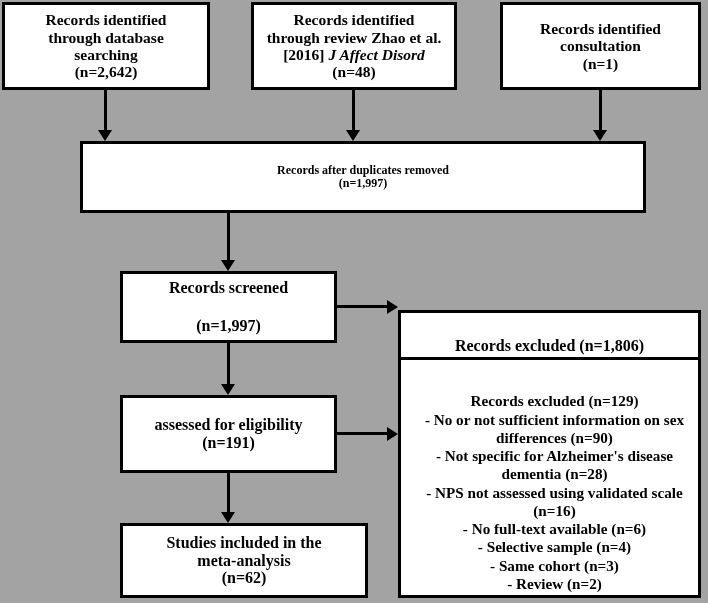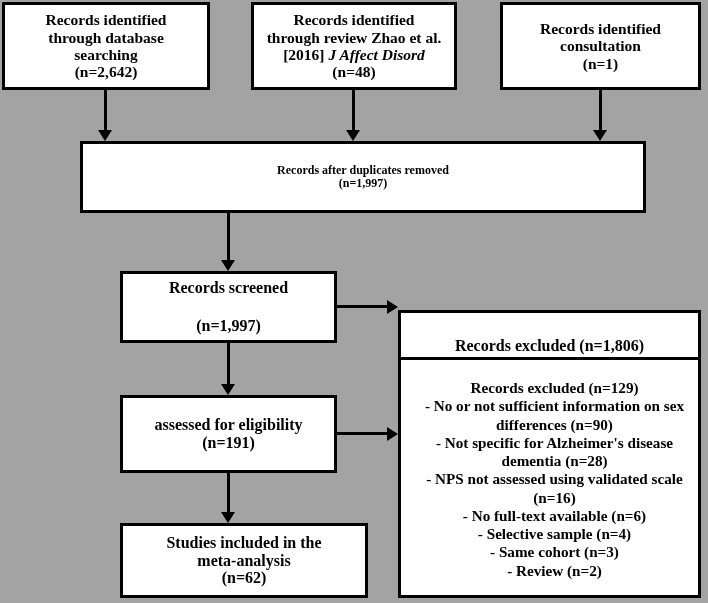--- a/index.html
+++ b/index.html
@@ -44,21 +44,21 @@
   
   #box-dup     { left: 80px;  top: 141px; width: 566px; height: 72px; font-size: 12px; }
 
   
   #box-screened { left: 120px; top: 271px; width: 217px; height: 72px; font-size: 16px; gap: 20px; }
   #box-excl1    { left: 398px; top: 271px; width: 303px; height: 72px; font-size: 16px; margin-top: 39px; }
 
   
   #box-fulltext { left: 120px; top: 395px; width: 217px; height: 78px; font-size: 16px; }
   #box-excl2    { left: 398px; top: 357px; width: 303px; height: 241px;
-                  font-size: 15.2px; line-height: 1.2; justify-content: center;
+                  font-size: 15.2px; line-height: 1.2; justify-content: flex-end;
                   padding-top: 6px; padding-left: 14px; }
 
   
   #box-included { left: 120px; top: 523px; width: 248px; height: 75px; font-size: 16px; }
 
   
   .vline {
     position: absolute;
     width: 3px;
     background: #000000;

